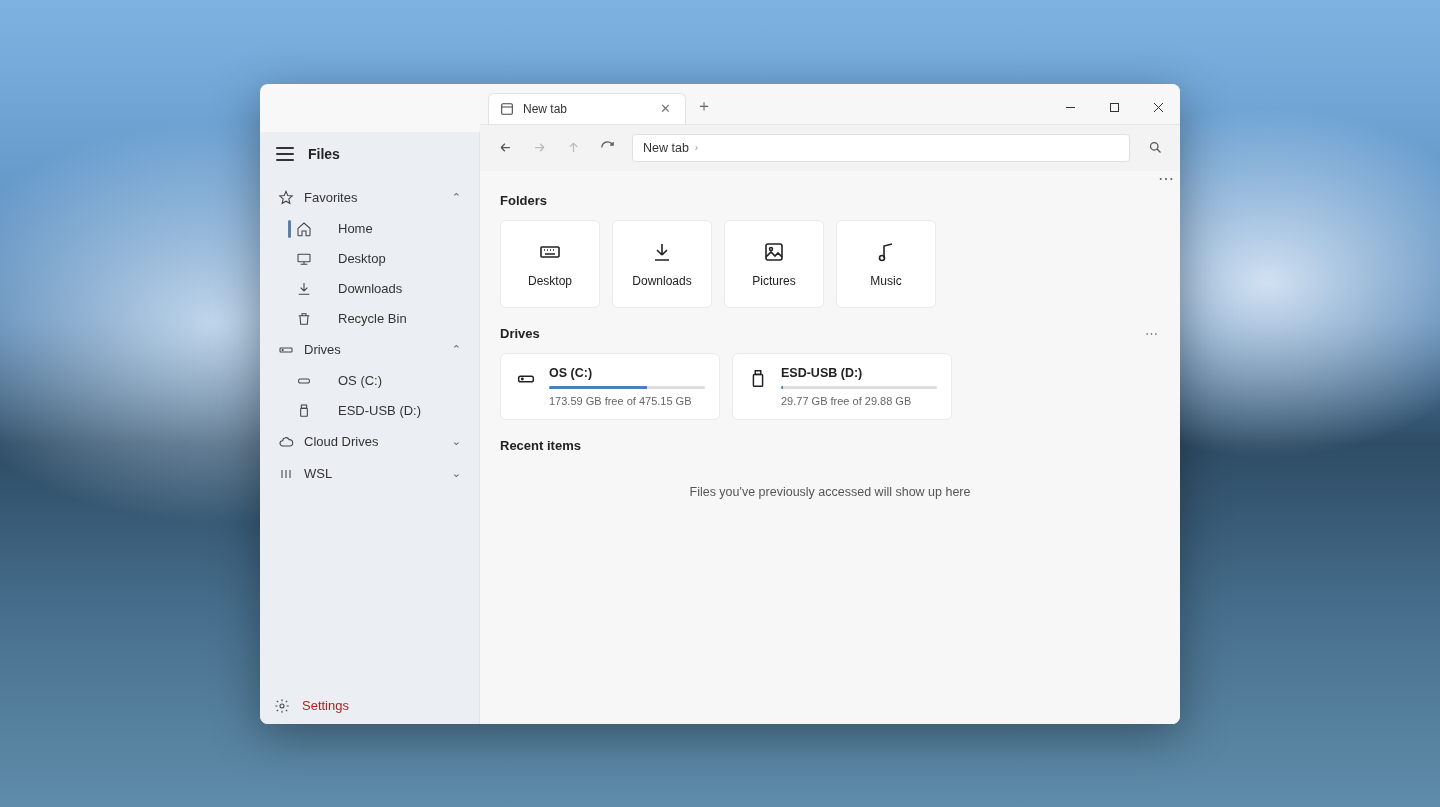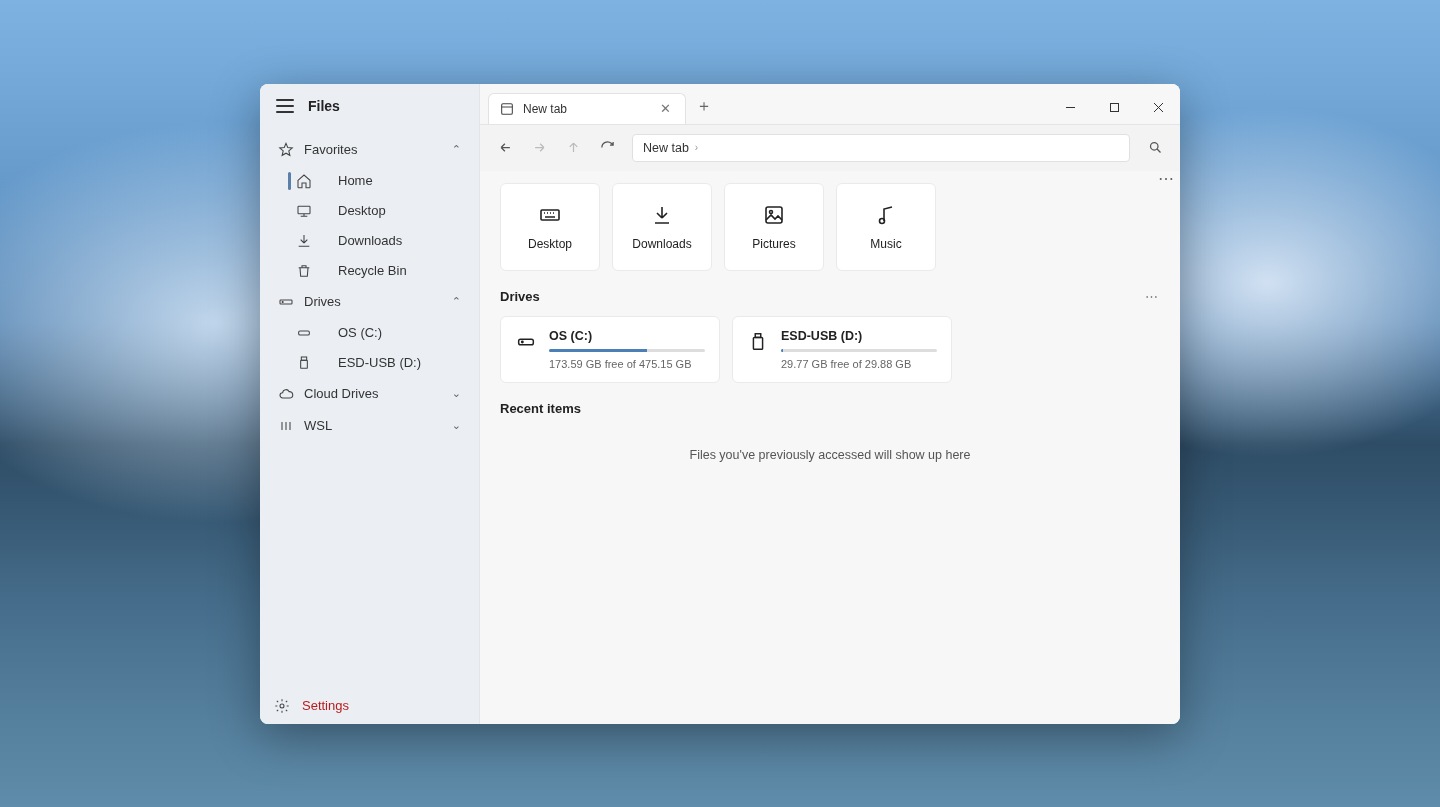--- a/index.html
+++ b/index.html
@@ -32,20 +32,21 @@
   box-shadow: 0 12px 48px rgba(0,0,0,0.35);
   display: flex;
   overflow: hidden;
 }
 .sidebar {
   width: 220px;
   background: #ebeff4;
   display: flex;
   flex-direction: column;
   border-right: 1px solid rgba(0,0,0,0.04);
+  margin-top: 48px;
 }
 .sidebar-header {
   display: flex;
   align-items: center;
   gap: 14px;
   padding: 14px 16px;
 }
 .hamburger { width: 18px; height: 14px; display: flex; flex-direction: column; justify-content: space-between; cursor: pointer; }
 .hamburger span { height: 2px; background: #333; border-radius: 1px; }
 .app-title { font-size: 14px; font-weight: 600; color: #222; }
@@ -367,20 +368,23 @@
           <svg width="15" height="15" viewBox="0 0 24 24" fill="none" stroke="currentColor" stroke-width="2">
             <circle cx="10" cy="10" r="6"></circle>
             <path d="M20 20l-5.5-5.5"></path>
           </svg>
         </div>
     </div>
 
     <div class="content">
       <div style="position:absolute; right:4px; top:-2px; color:#666; cursor:pointer; letter-spacing:2px;">⋯</div>
 
+      <div class="section-title">
+        <span>Folders</span>
+      </div>
       <div class="folder-grid">
         <div class="folder-card">
           <span class="folder-icon"><svg viewBox="0 0 24 24" fill="none" stroke="currentColor" stroke-width="1.6">
                 <rect x="3" y="7" width="18" height="10" rx="1"></rect>
                 <path d="M6 10h1M9 10h1M12 10h1M15 10h1M18 10h0M7 14h10"></path>
               </svg></span>
           <span class="folder-label">Desktop</span>
         </div>
         <div class="folder-card">
           <span class="folder-icon"><svg viewBox="0 0 24 24" fill="none" stroke="currentColor" stroke-width="1.6">

